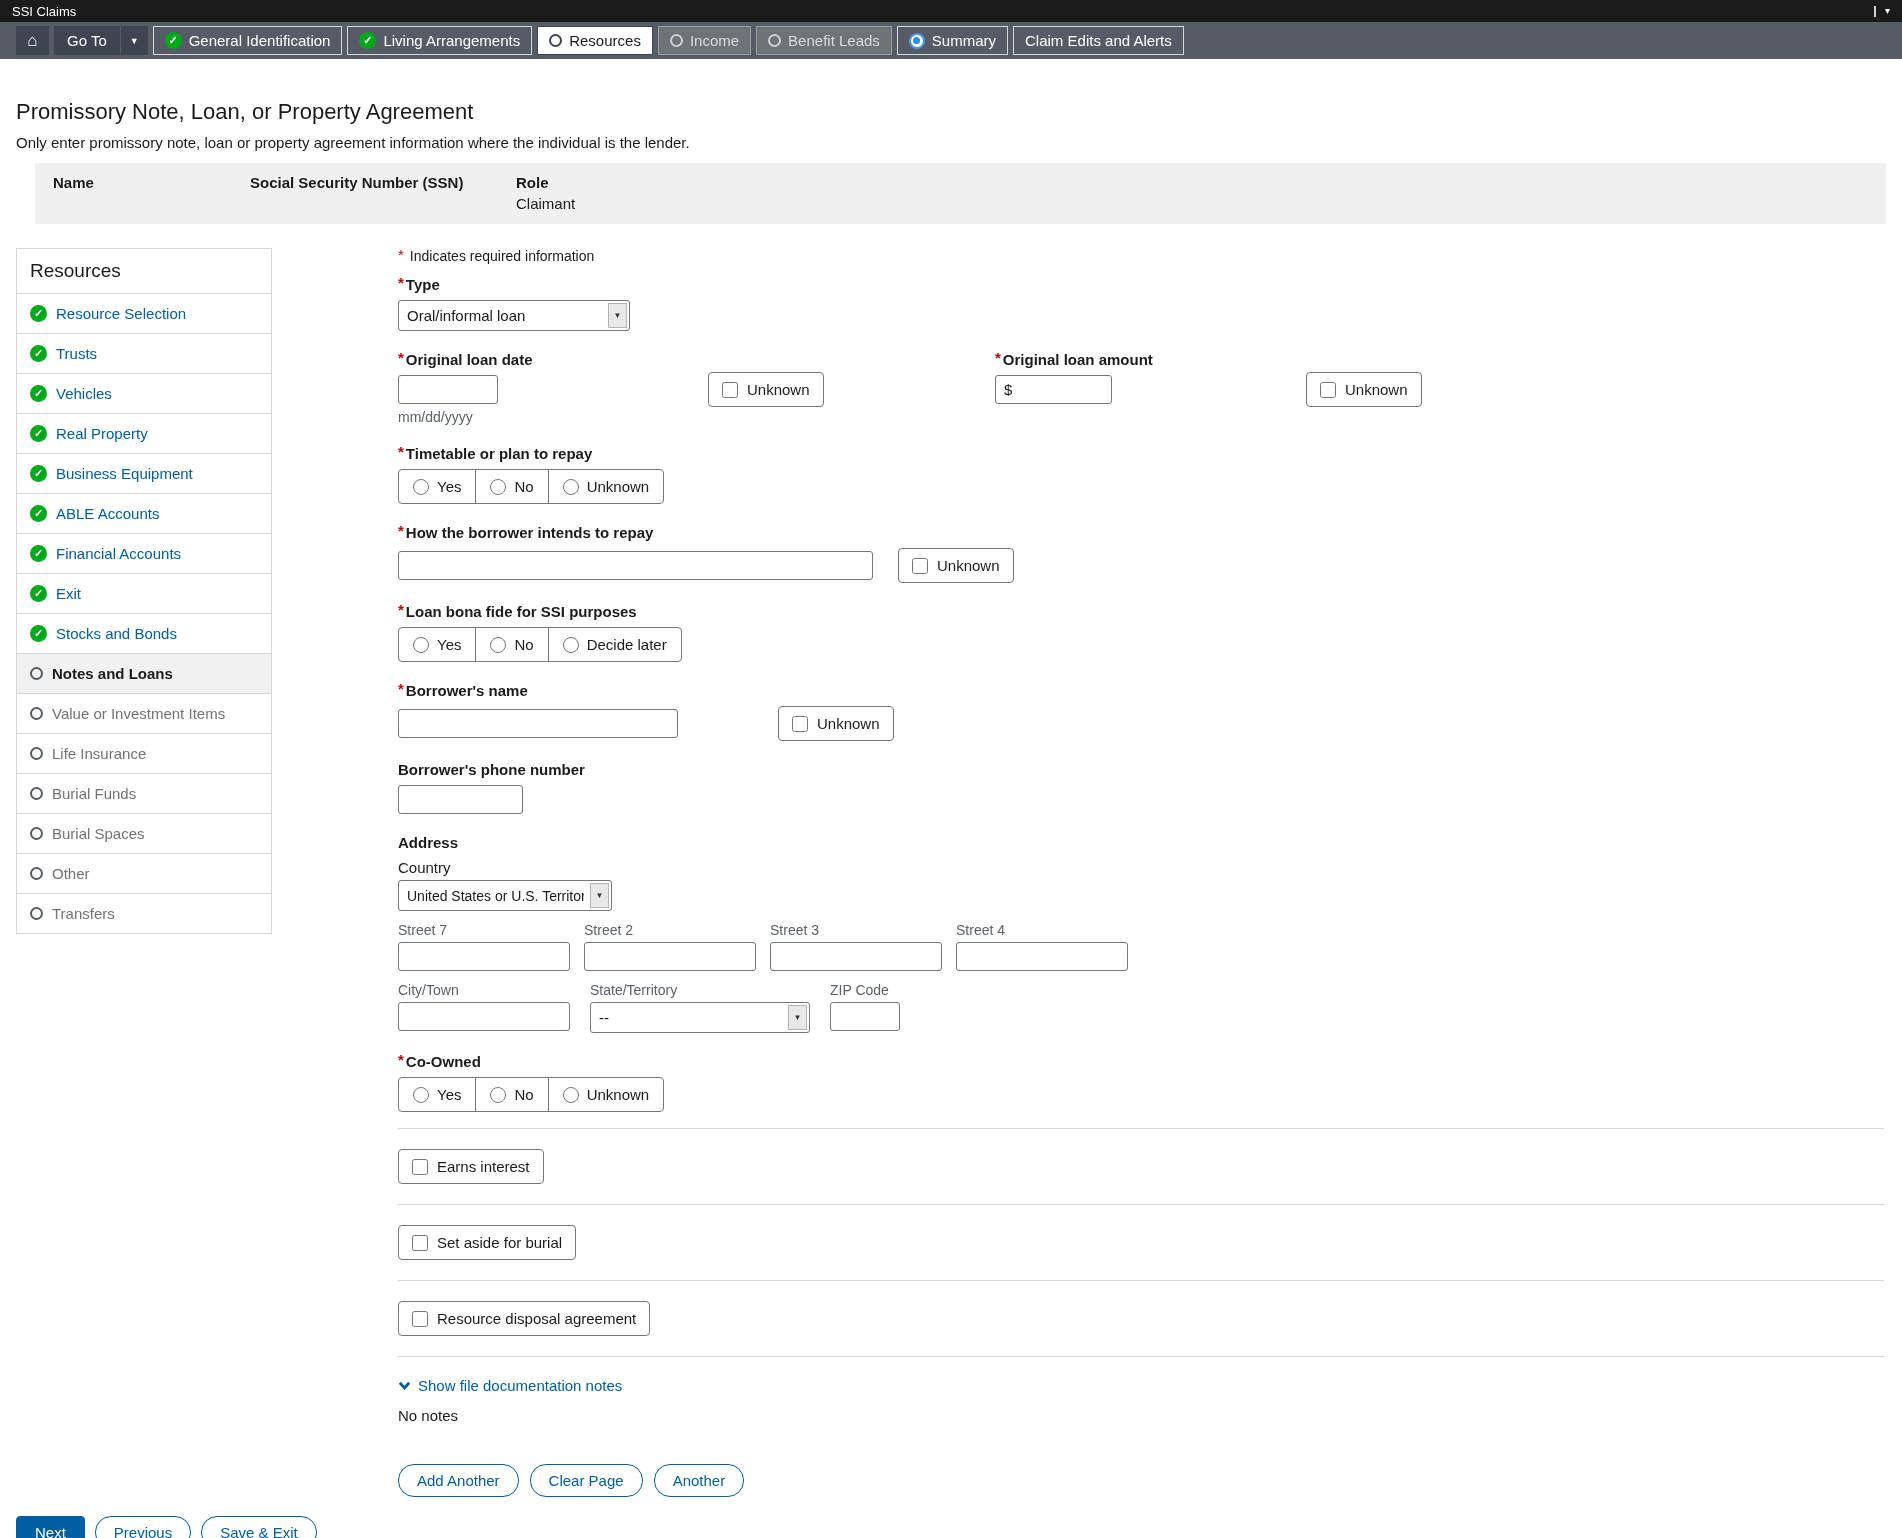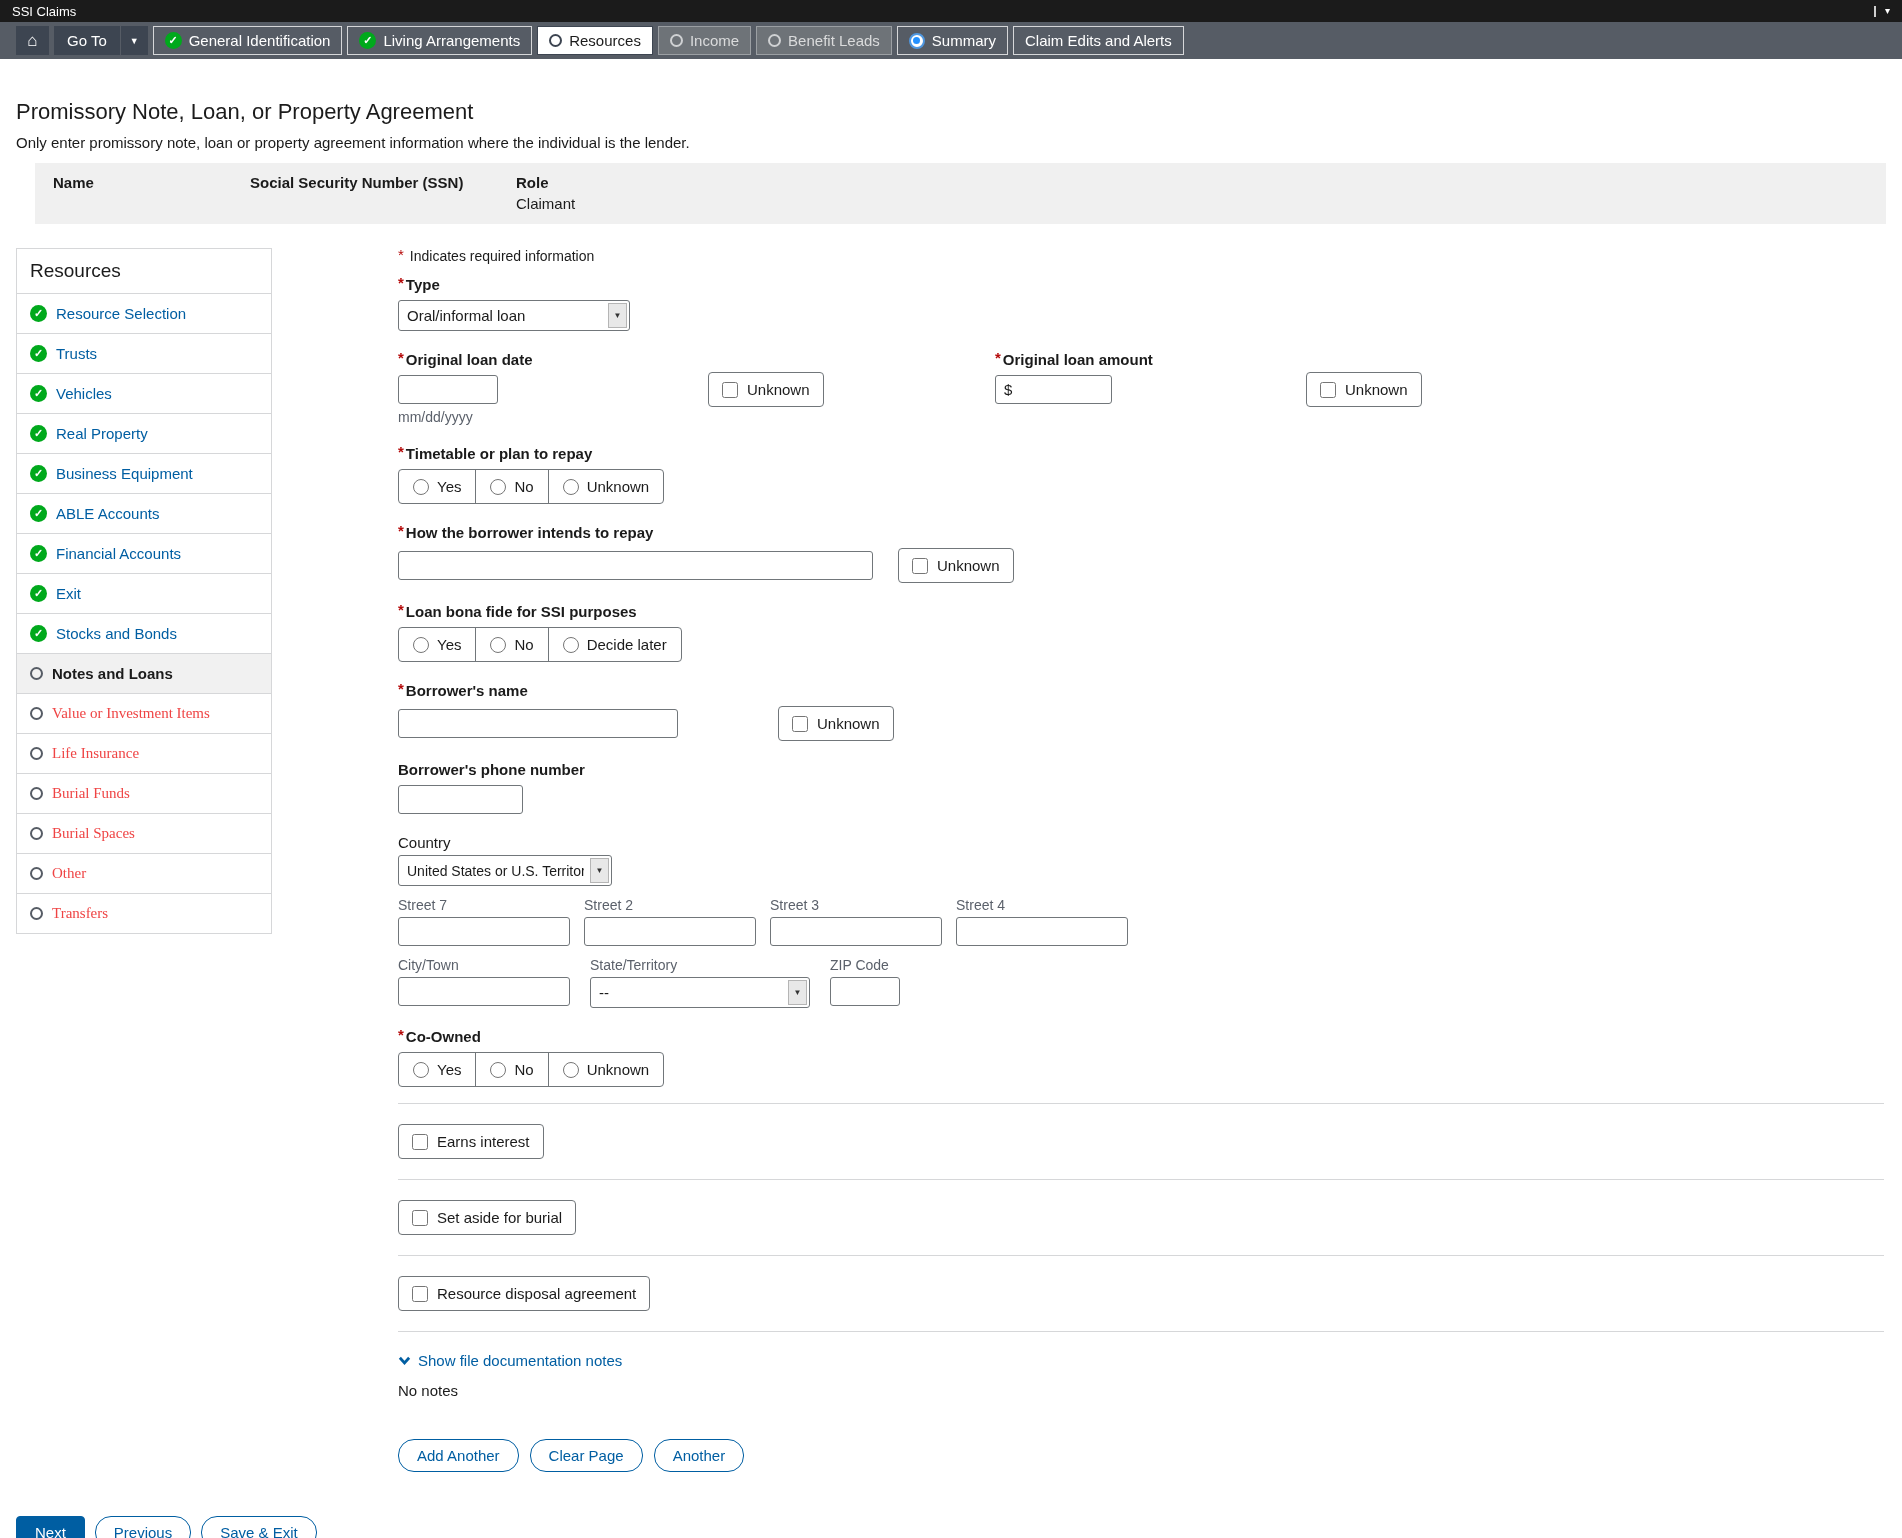--- a/index.html
+++ b/index.html
@@ -76,21 +76,21 @@
   
   .sidebar { width: 256px; border: 1px solid #d6d7d9; flex: 0 0 auto; background: #fff; }
   .sidebar-title { font-size: 19px; padding: 11px 13px; }
   .sidebar-item {
     display: flex; align-items: center; gap: 9px; height: 40px;
     padding: 0 13px; border-top: 1px solid #d6d7d9; font-size: 15px;
   }
   .sidebar-item .ic-circle { border-color: #565c65; }
   .sidebar-item.complete .sb-label { color: #005ea2; cursor: pointer; }
   .sidebar-item.current { font-weight: 700; background: #f1f1f1; }
-  .sidebar-item.pending .sb-label { color: #ef4444; font-family: Liberation Serif, serif; }
+  .sidebar-item.pending .sb-label { color: #737373; }
 
   
   .form-panel { margin-left: 126px; flex: 1; max-width: 1486px; }
   .req-note { font-size: 14px; margin-bottom: 12px; display: flex; gap: 6px; align-items: flex-start; }
   .req { color: #b50909; font-size: 15px; line-height: 1; transform: translateY(-1px); }
   .fgroup { margin-bottom: 20px; }
   .mb16 { margin-bottom: 16px; }
   .form-label {
     display: flex; align-items: flex-start; gap: 2px;
     font-size: 15px; font-weight: 700; margin-bottom: 7px;
@@ -436,20 +436,21 @@
       </div>
 
       <div class="fgroup">
         <div class="form-label">
           <span>Borrower's phone number</span>
         </div>
         <input class="ti w125" style="">
       </div>
 
       <div class="fgroup">
+        <div class="addr-title">Address</div>
         <div class="country-label">Country</div>
         <div class="sel small w214">
           <select>
             <option>United States or U.S. Territory</option>
           </select>
           <span class="arrow">▼</span>
         </div>
 
         <div class="street-row">
           <div>

